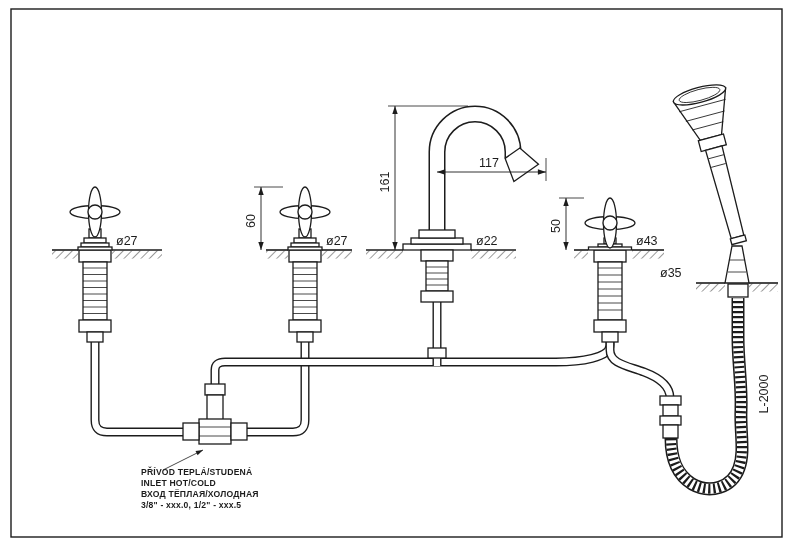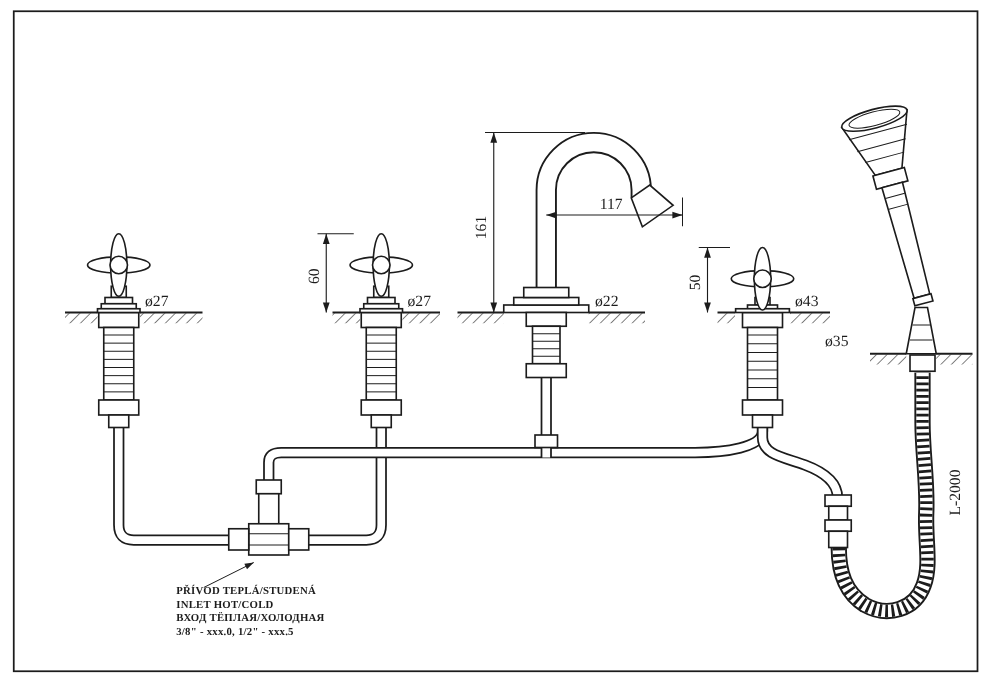--- a/index.html
+++ b/index.html
@@ -1,18 +1,18 @@
 <!DOCTYPE html>
 <html><head>
 <meta charset="utf-8">
 <style>
   html,body{margin:0;padding:0;background:#ffffff;}
   .stage{
     position:relative;width:793px;height:546px;background:#ffffff;
-    font-family:Liberation Serif, serif;
+    font-family:Liberation Sans, sans-serif;
     overflow:hidden;
     text-align:center;
   }
   svg{display:block;}
   svg text{fill:#1c1c1c;}
   .ln{fill:#ffffff;stroke:#1c1c1c;stroke-width:1.3;}
   .thin{stroke:#1c1c1c;stroke-width:0.8;fill:none;}
   .deck{stroke:#1c1c1c;stroke-width:1.6;fill:none;}
   .dim{stroke:#1c1c1c;stroke-width:0.9;fill:none;}
   .pipe-o{stroke:#1c1c1c;stroke-width:9;fill:none;}

